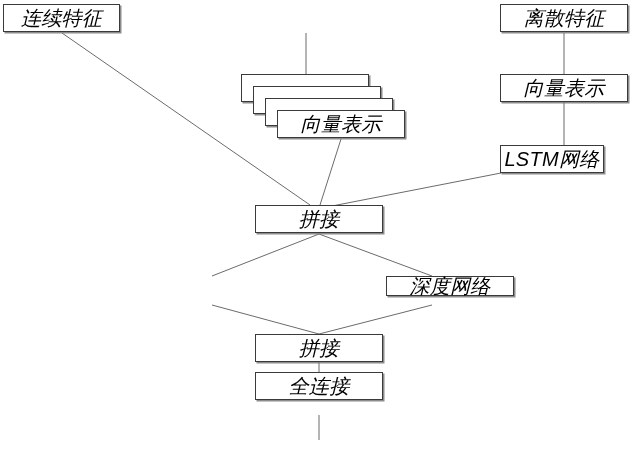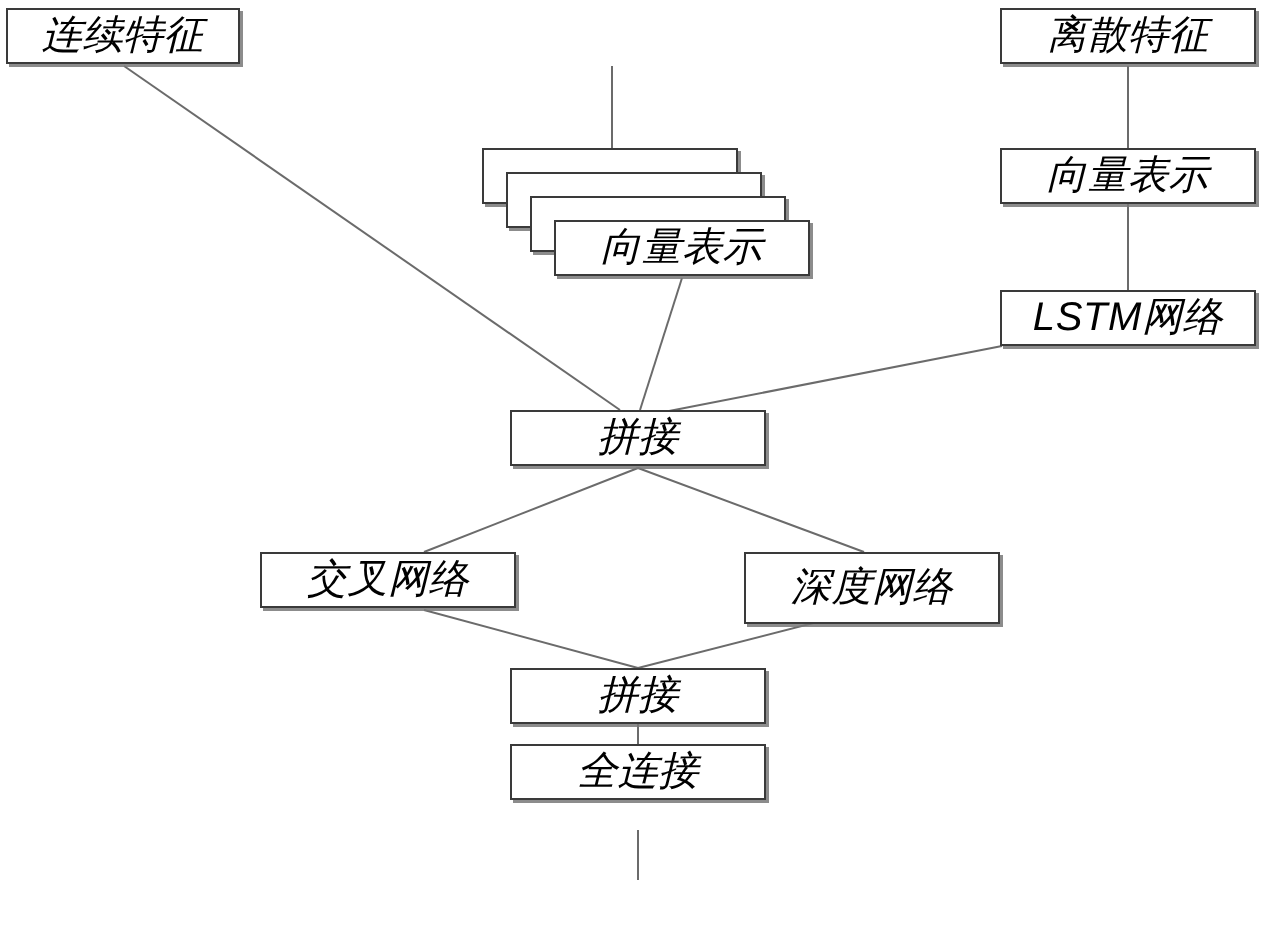--- a/index.html
+++ b/index.html
@@ -95,33 +95,30 @@
       <div class="stack-sheet" style="left: 265px; top: 98px; width: 128px; height: 28px; z-index: 7; pointer-events: auto;"></div>
       <div class="stack-sheet stack-front" style="left: 277px; top: 110px; width: 128px; height: 28px; z-index: 8; pointer-events: auto;">
         <span class="node-label">向量表示</span>
       </div>
     </div>
 
   <div class="node" style="left: 500px; top: 74px; width: 128px; height: 28px;">
     <span class="node-label">向量表示</span>
   </div>
 
-  <div class="node" style="left: 500px; top: 145px; width: 128px; height: 28px;">
+  <div class="node" style="left: 500px; top: 145px; width: 104px; height: 28px;">
     <span class="node-label">LSTM网络</span>
   </div>
 
   <div class="node" style="left: 255px; top: 205px; width: 128px; height: 28px;">
     <span class="node-label">拼接</span>
   </div>
 
-  <div class="node" style="left: 130px; top: 276px; width: 128px; height: 28px;">
-    <span class="node-label">交叉网络</span>
-  </div>
 
-  <div class="node" style="left: 372px; top: 276px; width: 128px; height: 36px;">
+  <div class="node" style="left: 386px; top: 276px; width: 128px; height: 20px;">
     <span class="node-label">深度网络</span>
   </div>
 
   <div class="node" style="left: 255px; top: 334px; width: 128px; height: 28px;">
     <span class="node-label">拼接</span>
   </div>
 
   <div class="node" style="left: 255px; top: 372px; width: 128px; height: 28px;">
     <span class="node-label">全连接</span>
   </div>

